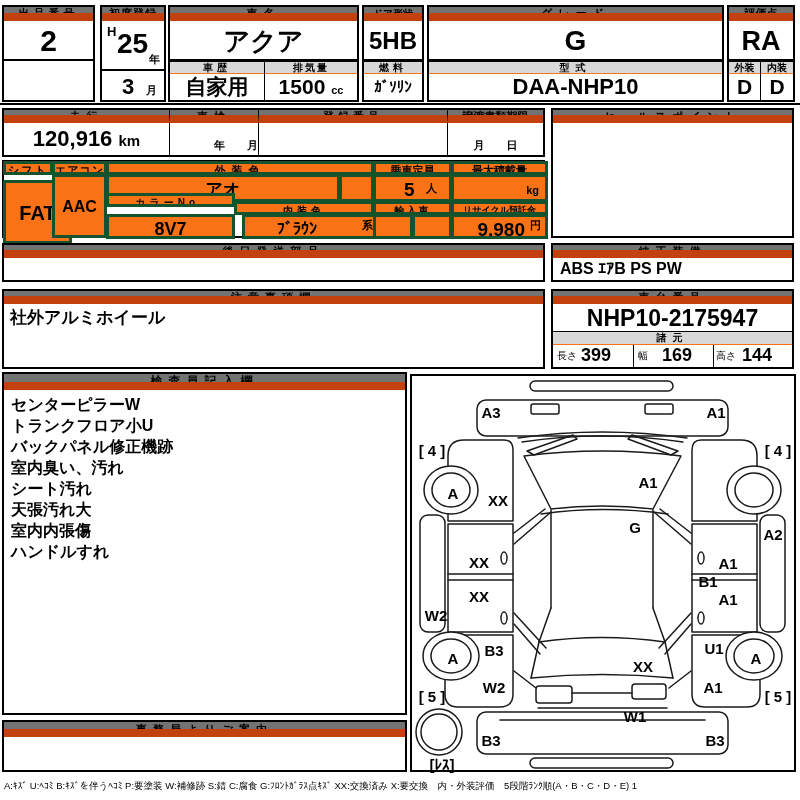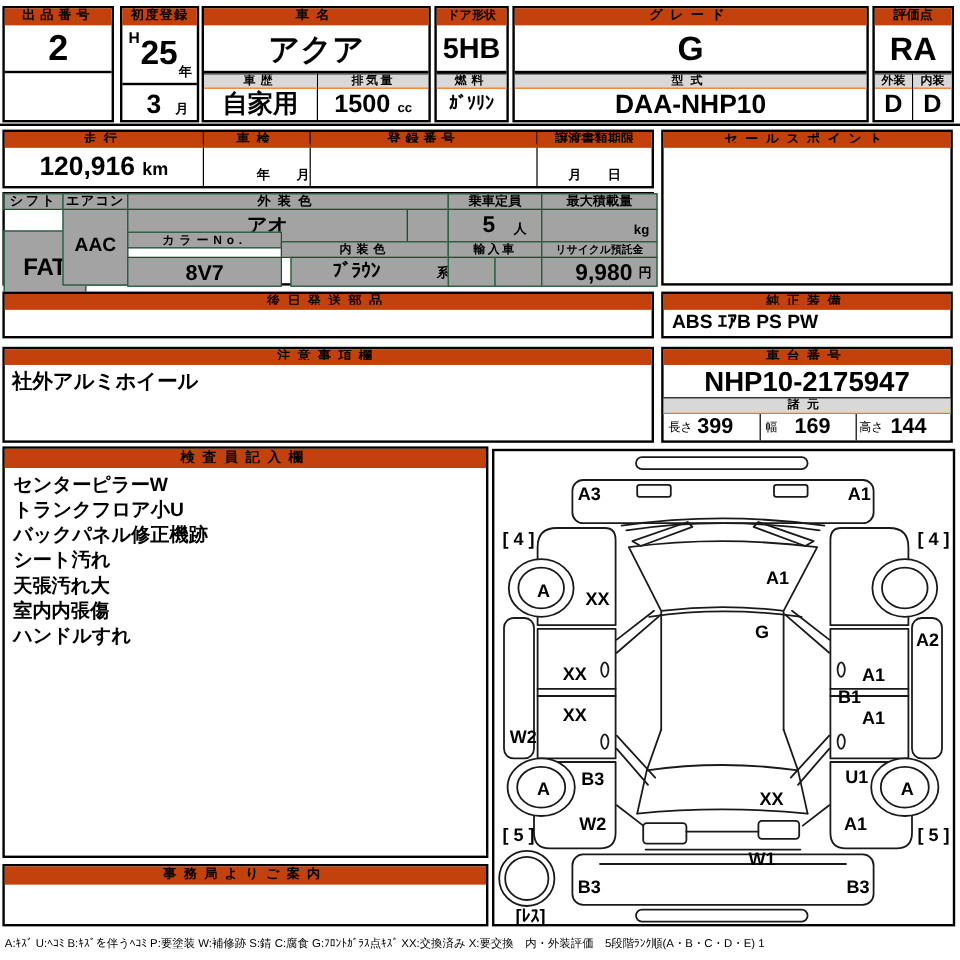--- a/index.html
+++ b/index.html
@@ -1,28 +1,28 @@
 <!DOCTYPE html>
 <html><head>
 <meta charset="utf-8">
 <style>
   html,body{margin:0;padding:0;background:#fff;}
   body{width:800px;height:800px;font-family:"Liberation Sans","DejaVu Sans",sans-serif;color:#000;}
   .sheet{position:relative;width:800px;height:800px;background:#fff;overflow:hidden;}
   .box{position:absolute;border:2px solid #000;background:#fff;box-sizing:border-box;}
-  .hdr{background:#c2410c;border-bottom:4px solid #c2410c;font-weight:bold;text-align:center;
+  .hdr{background:#737373;border-bottom:8px solid #c2410c;font-weight:bold;text-align:center;
        font-size:11px;line-height:13px;height:14px;box-sizing:border-box;overflow:hidden;white-space:nowrap;}
   .hdr2{background:#d8d8d8;border-bottom:1px solid #f97316;border-top:1px solid #000;font-weight:bold;text-align:center;
        font-size:10px;line-height:12px;height:13px;box-sizing:border-box;overflow:hidden;white-space:nowrap;}
   .ls0{letter-spacing:0px}.ls1{letter-spacing:1px}.ls2{letter-spacing:2px}.ls4{letter-spacing:4px}.ls6{letter-spacing:6px}
   .cell{box-sizing:border-box;position:relative;overflow:hidden;}
   .big{font-weight:bold;text-align:center;}
   .unit{font-size:11px;font-weight:bold;}
   .row{display:flex;}
-  .c{position:absolute;box-sizing:border-box;border:1px solid #14532d;background:#a3a3a3;overflow:hidden;}
+  .c{position:absolute;box-sizing:border-box;border:3px solid #14532d;background:#f97316;overflow:hidden;}
   .dlabel{position:absolute;transform:translate(-50%,-50%);font-weight:bold;font-size:15px;white-space:nowrap;
           font-family:"Liberation Sans","DejaVu Sans",sans-serif;}
   .insp-line{font-size:16px;font-weight:bold;line-height:21px;white-space:nowrap;}
   svg{position:absolute;left:0;top:0;}
   .legend{position:absolute;font-size:9.5px;white-space:nowrap;}
   .hline{position:absolute;background:#000;}
 </style>
 </head>
 <body>
 
@@ -112,21 +112,21 @@
     </div>
   </div>
 
   <div class="box" style="left:551px;top:108px;width:243px;height:130px">
     <div class="hdr ls6" style="height:13px;line-height:12px">セールスポイント</div>
     <div class="cell" style="height:113px"><span></span></div>
   </div>
 
   <div class="box" style="left:2px;top:160px;width:543px;height:78px">
     <div class="c hdr ls2" style="left:-1px;top:-1px;width:50px;height:14px;line-height:13px">シフト</div>
-    <div class="c big" style="left:-1px;top:30px;width:69px;height:64px;font-size:20px;line-height:60px">FAT</div>
+    <div class="c big" style="left:-1px;top:18px;width:69px;height:64px;font-size:20px;line-height:60px">FAT</div>
     <div class="c hdr ls1" style="left:48px;top:-1px;width:55px;height:14px;line-height:13px">エアコン</div>
     <div class="c big" style="left:48px;top:12px;width:55px;height:64px;font-size:16px;line-height:60px">AAC</div>
 
     <div class="c hdr ls6" style="left:102px;top:-1px;width:268px;height:14px;line-height:13px">外装色</div>
     <div class="c big" style="left:102px;top:12px;width:234px;height:28px;font-size:17px;line-height:26px">アオ</div>
     <div class="c" style="left:335px;top:12px;width:35px;height:28px"></div>
     <div class="c hdr2 ls4" style="left:102px;top:31px;width:129px;height:14px;line-height:13px">カラーNo.</div>
     <div class="c hdr2 ls4" style="left:230px;top:39px;width:140px;height:14px;line-height:13px">内装色</div>
     <div class="c big" style="left:102px;top:52px;width:129px;height:25px;font-size:18px;line-height:24px">8V7</div>
     <div class="c" style="left:238px;top:52px;width:140px;height:25px">
@@ -188,20 +188,21 @@
       </div>
     </div>
   </div>
 
   <div class="box" style="left:2px;top:372px;width:405px;height:343px">
     <div class="hdr ls6" style="height:16px;line-height:15px;font-size:12px">検査員記入欄</div>
     <div id="inspector-lines" style="padding:4px 7px">
         <div class="insp-line">センターピラーW</div>
         <div class="insp-line">トランクフロア小U</div>
         <div class="insp-line">バックパネル修正機跡</div>
+        <div class="insp-line">室内臭い、汚れ</div>
         <div class="insp-line">シート汚れ</div>
         <div class="insp-line">天張汚れ大</div>
         <div class="insp-line">室内内張傷</div>
         <div class="insp-line">ハンドルすれ</div>
       </div>
   </div>
 
   <div class="box" style="left:2px;top:720px;width:405px;height:52px">
     <div class="hdr ls6" style="height:15px;line-height:14px;font-size:11px">事務局よりご案内</div>
     <div class="cell" style="height:33px"><span></span></div>

